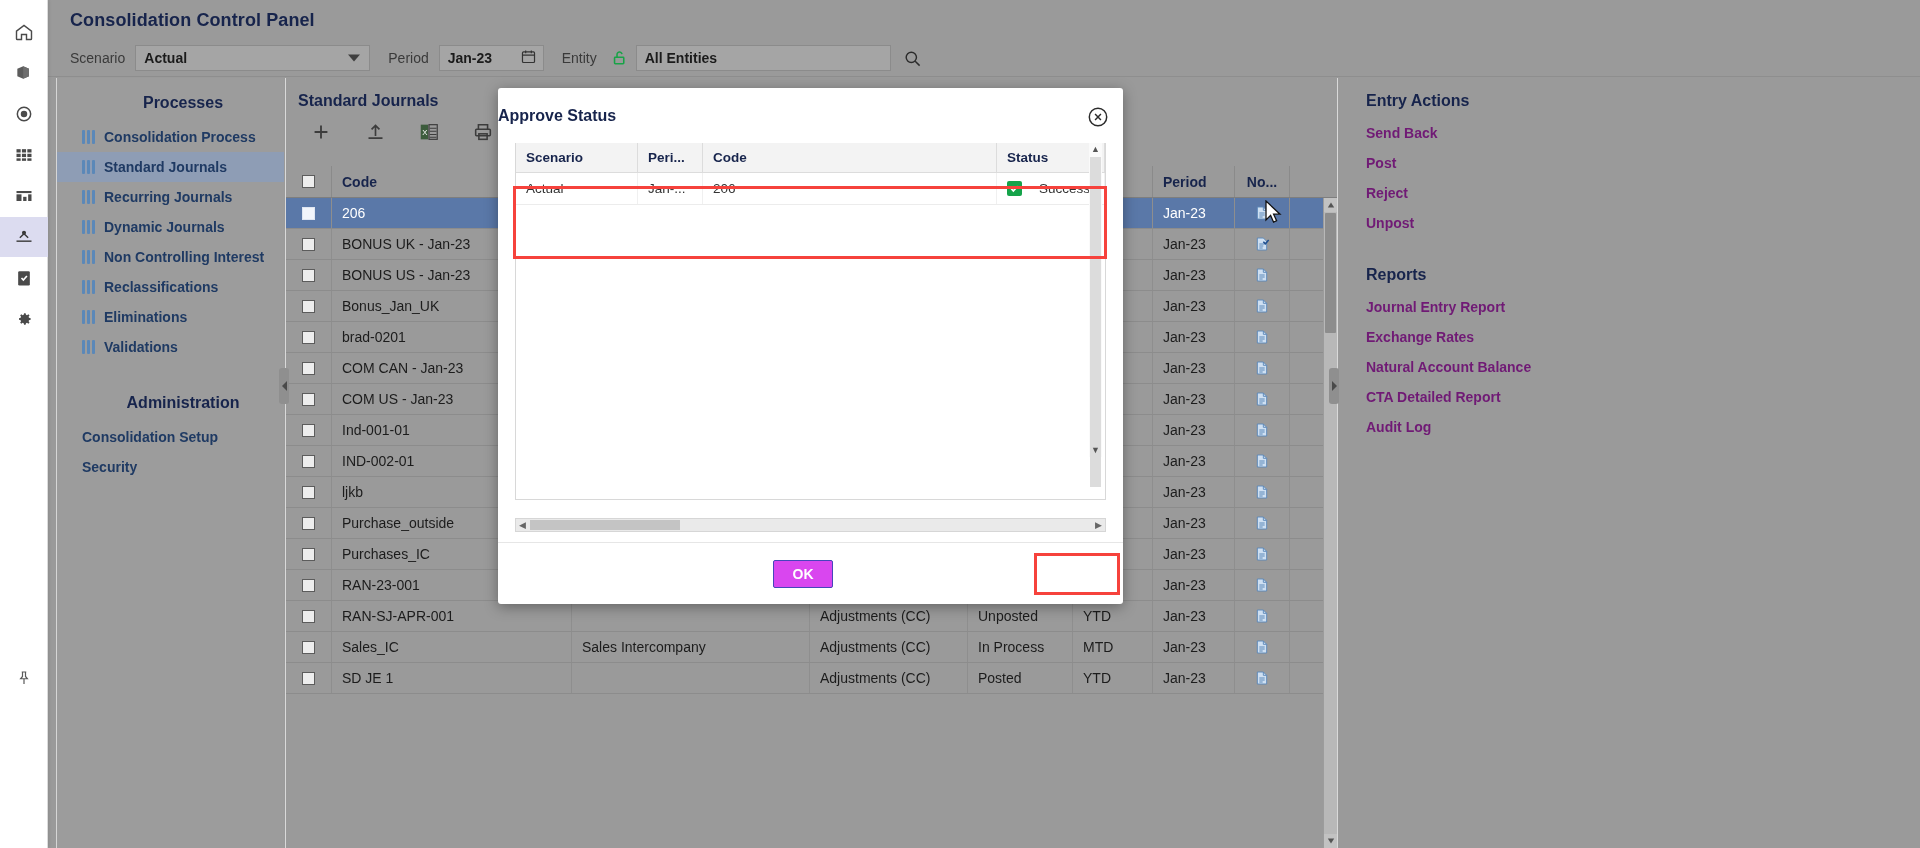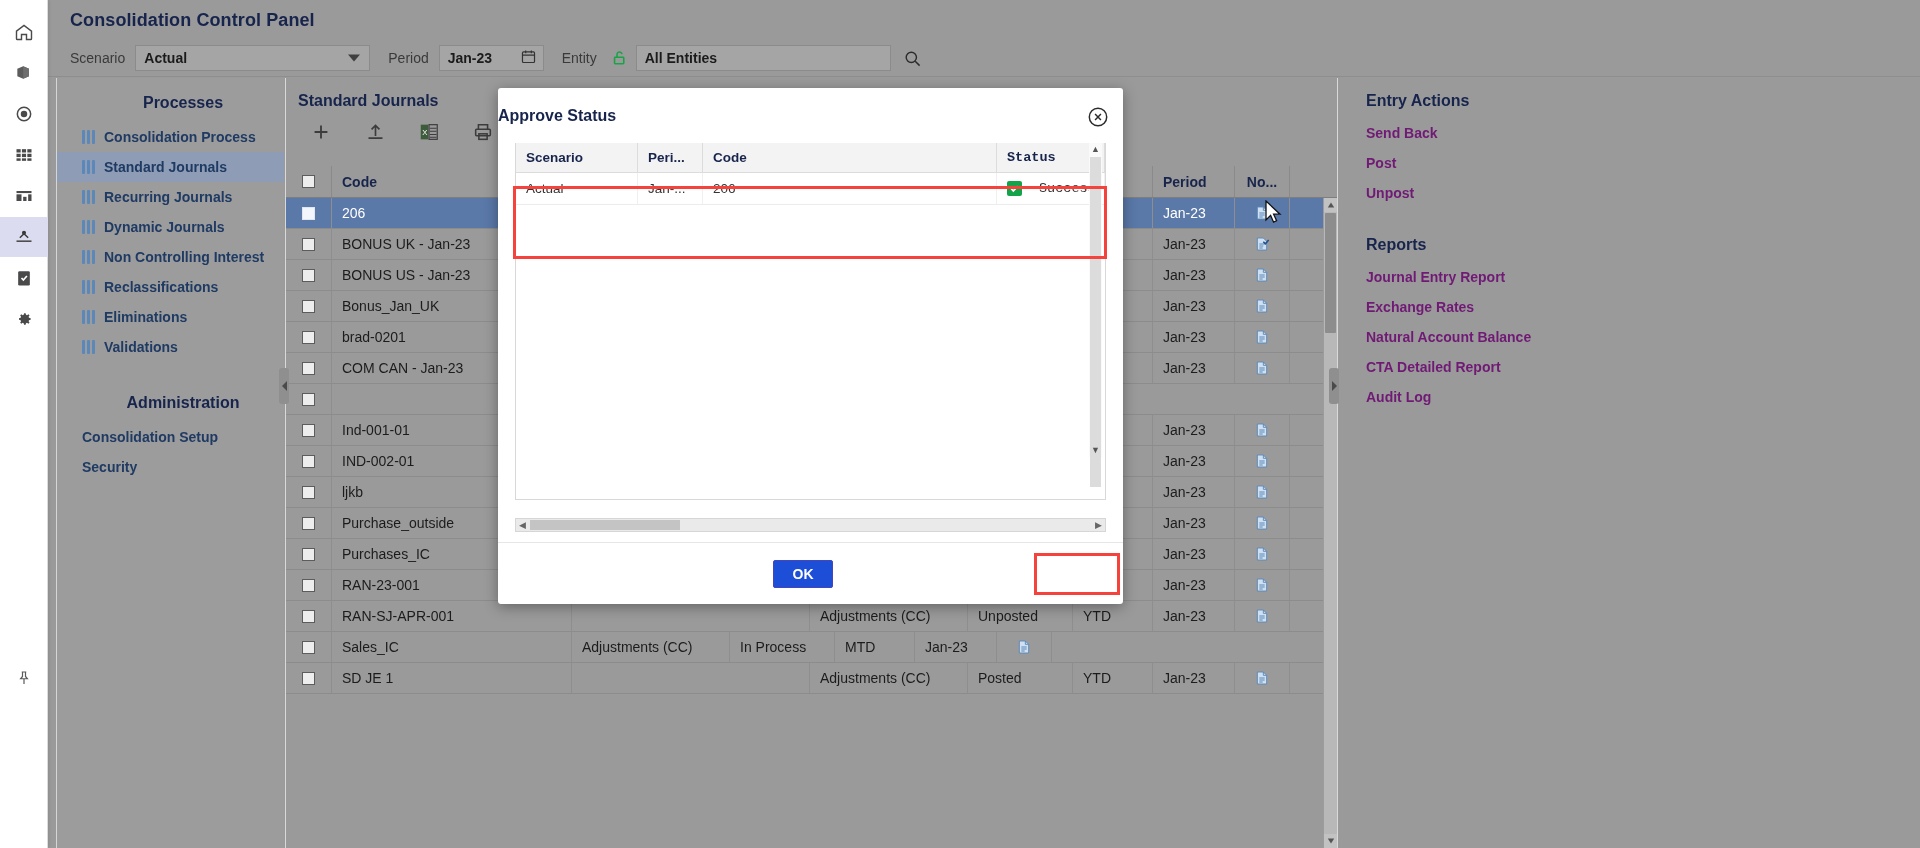--- a/index.html
+++ b/index.html
@@ -219,21 +219,21 @@
     color: #17244c; padding: 0 10px; border-right: 1px solid #dcdcdc;
   }
   .mtrow { display: flex; height: 32px; border-bottom: 1px solid #ececec; }
   .mtd {
     display: flex; align-items: center; font-size: 13.5px; color: #333;
     padding: 0 10px; border-right: 1px solid #f0f0f0;
   }
   .mc-scen { width: 122px; }
   .mc-per  { width: 65px; }
   .mc-code { width: 294px; }
-  .mc-stat { width: 108px; font-family: Liberation Mono, monospace; }
+  .mc-stat { width: 108px; }
   .ok-badge { display: inline-flex; align-items: center; gap: 17px; }
   .ok-box {
     width: 15px; height: 15px; background: #15a34a; border-radius: 2px;
     display: inline-flex; align-items: center; justify-content: center;
   }
 
   
   .redbox {
     position: absolute; left: 15px; top: 43px; width: 594px; height: 73px;
     border: 3px solid #f6423c; pointer-events: none; z-index: 5;
@@ -254,21 +254,21 @@
   }
   .mvscroll .a { height: 13px; text-align: center; font-size: 9px; color: #555; cursor: pointer; line-height: 13px; }
   .mvscroll .a.bot { position: absolute; bottom: 0; left: 0; right: 0; }
   .mvscroll .t { position: absolute; top: 14px; left: 1px; right: 1px; height: 330px; background: #dcdcdc; }
 
   .modal-foot {
     height: 62px; border-top: 1px solid #e6e6e6; display: flex;
     align-items: center; justify-content: center; flex: 0 0 auto; position: relative;
   }
   .ok-btn {
-    width: 60px; height: 28px; background: #1d4ed8; color: #fff;
+    width: 60px; height: 28px; background: #d946ef; color: #fff;
     font-size: 14px; font-weight: bold; border: 1px solid #4646bb; border-radius: 2px;
     display: flex; align-items: center; justify-content: center; cursor: pointer;
     margin-right: 15px;
   }
   .okredbox {
     position: absolute; right: 3px; top: 10px; width: 86px; height: 42px;
     border: 3px solid #f6423c; pointer-events: none;
   }
 
   
@@ -607,20 +607,21 @@
                 <path d="M5 3h9l5 5v13H5z" fill="#cfe0f2" stroke="#5b88b8" stroke-width="1.4"></path>
                 <path d="M14 3v5h5" fill="none" stroke="#5b88b8" stroke-width="1.4"></path>
                 <path d="M8 12h8M8 15h8M8 18h5" stroke="#5b88b8" stroke-width="1.5"></path>
               </svg>
             </div>
           </div>
           <div class="grow">
             <div class="gc col-chk">
               <span class="chk"></span>
             </div>
+            <div class="gc col-code">COM US - Jan-23</div>
             <div class="gc col-desc"></div>
             <div class="gc col-type"></div>
             <div class="gc col-stat"></div>
             <div class="gc col-tt"></div>
             <div class="gc col-per">Jan-23</div>
             <div class="gc col-note">
               <svg width="16" height="18" viewBox="0 0 24 24">
                 <path d="M5 3h9l5 5v13H5z" fill="#cfe0f2" stroke="#5b88b8" stroke-width="1.4"></path>
                 <path d="M14 3v5h5" fill="none" stroke="#5b88b8" stroke-width="1.4"></path>
                 <path d="M8 12h8M8 15h8M8 18h5" stroke="#5b88b8" stroke-width="1.5"></path>
@@ -751,20 +752,21 @@
                 <path d="M14 3v5h5" fill="none" stroke="#5b88b8" stroke-width="1.4"></path>
                 <path d="M8 12h8M8 15h8M8 18h5" stroke="#5b88b8" stroke-width="1.5"></path>
               </svg>
             </div>
           </div>
           <div class="grow">
             <div class="gc col-chk">
               <span class="chk"></span>
             </div>
             <div class="gc col-code">Sales_IC</div>
+            <div class="gc col-desc">Sales Intercompany</div>
             <div class="gc col-type">Adjustments (CC)</div>
             <div class="gc col-stat">In Process</div>
             <div class="gc col-tt">MTD</div>
             <div class="gc col-per">Jan-23</div>
             <div class="gc col-note">
               <svg width="16" height="18" viewBox="0 0 24 24">
                 <path d="M5 3h9l5 5v13H5z" fill="#cfe0f2" stroke="#5b88b8" stroke-width="1.4"></path>
                 <path d="M14 3v5h5" fill="none" stroke="#5b88b8" stroke-width="1.4"></path>
                 <path d="M8 12h8M8 15h8M8 18h5" stroke="#5b88b8" stroke-width="1.5"></path>
               </svg>
@@ -803,20 +805,21 @@
             </svg>
         </div>
       </div>
     </div>
   </div>
 
   <div class="rightpanel">
     <div class="rp-title">Entry Actions</div>
     <div class="rp-link">Send Back</div>
     <div class="rp-link">Post</div>
+    <div class="rp-link">Reject</div>
     <div class="rp-link">Unpost</div>
 
     <div class="rp-title second">Reports</div>
     <div class="rp-link">Journal Entry Report</div>
     <div class="rp-link">Exchange Rates</div>
     <div class="rp-link">Natural Account Balance</div>
     <div class="rp-link">CTA Detailed Report</div>
     <div class="rp-link">Audit Log</div>
   </div>
 

